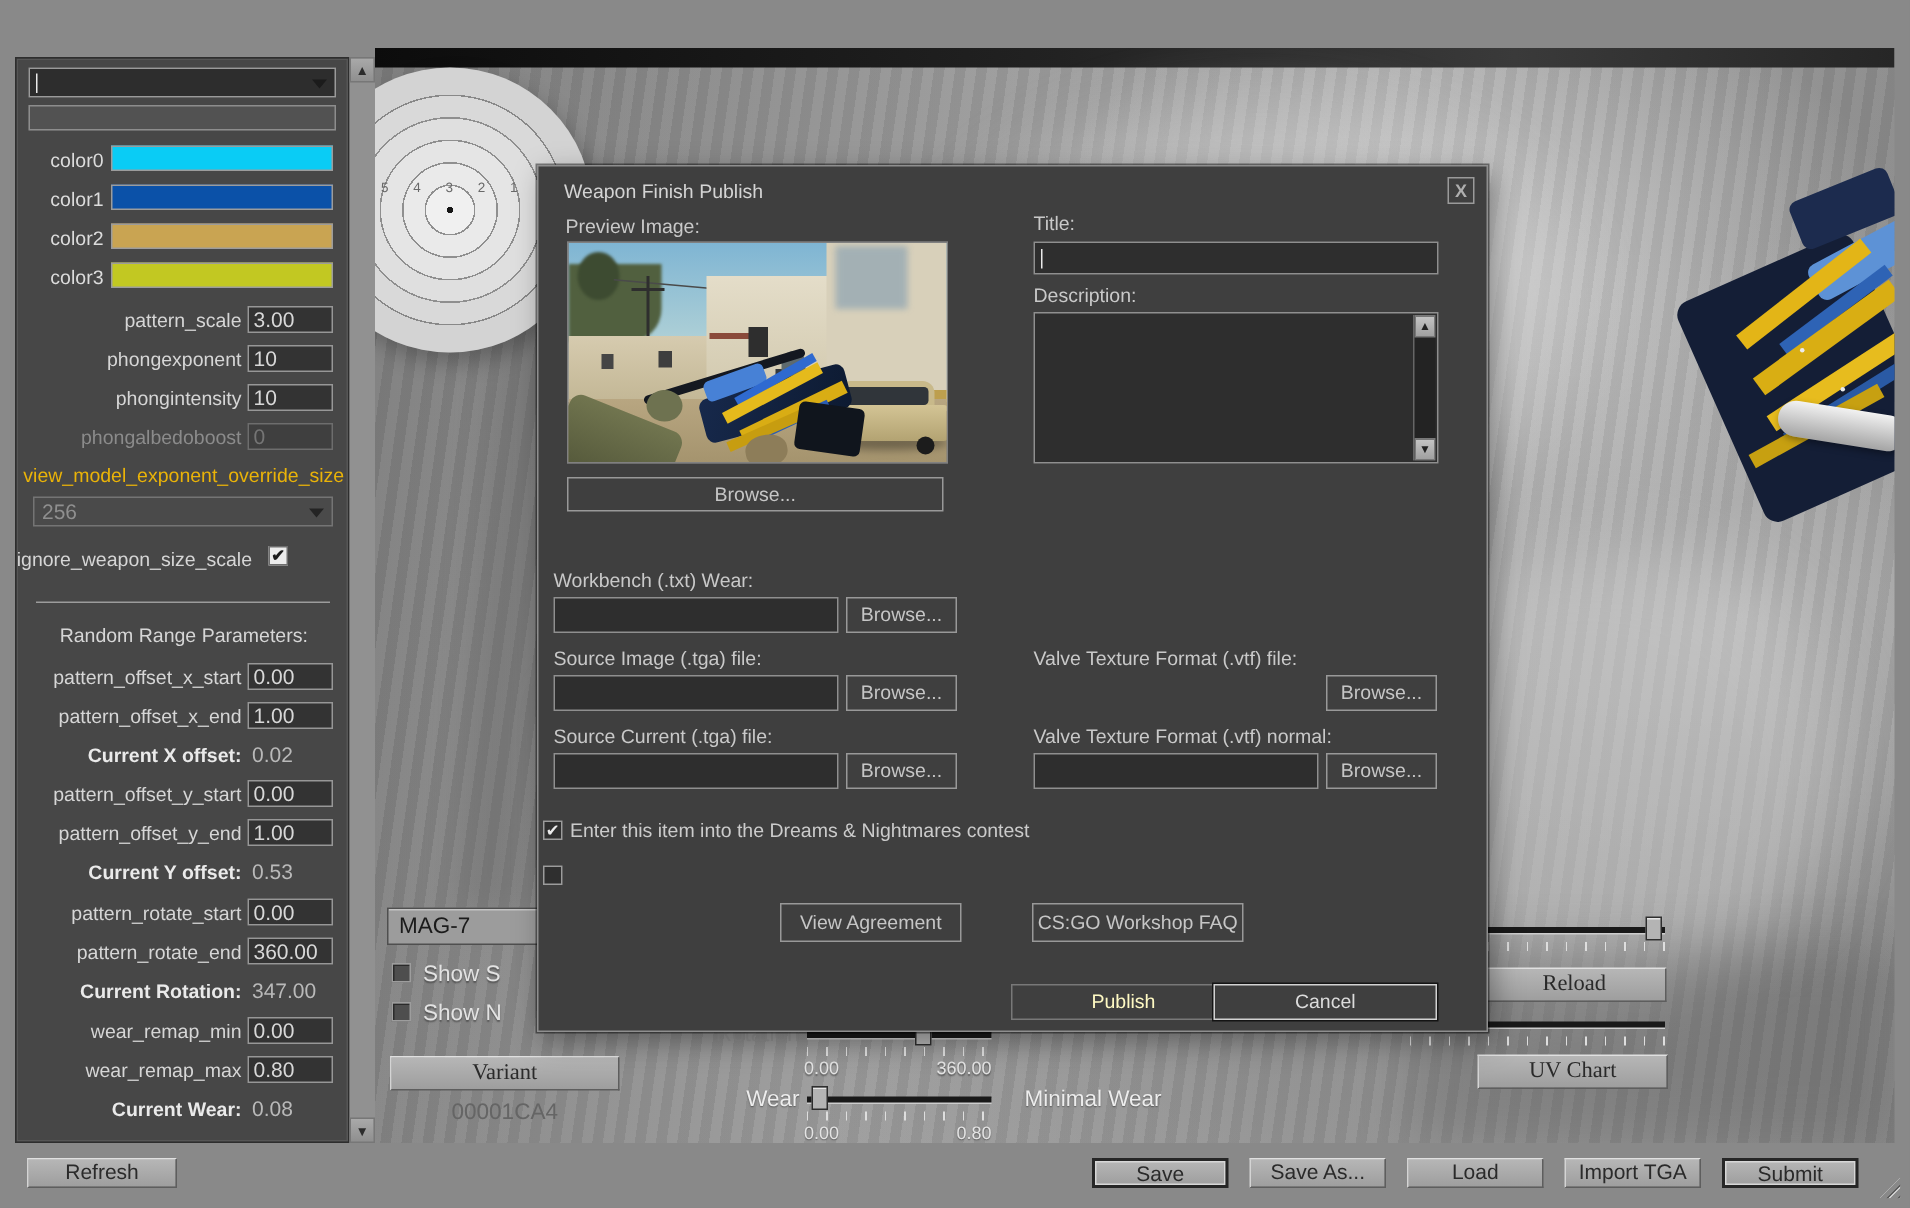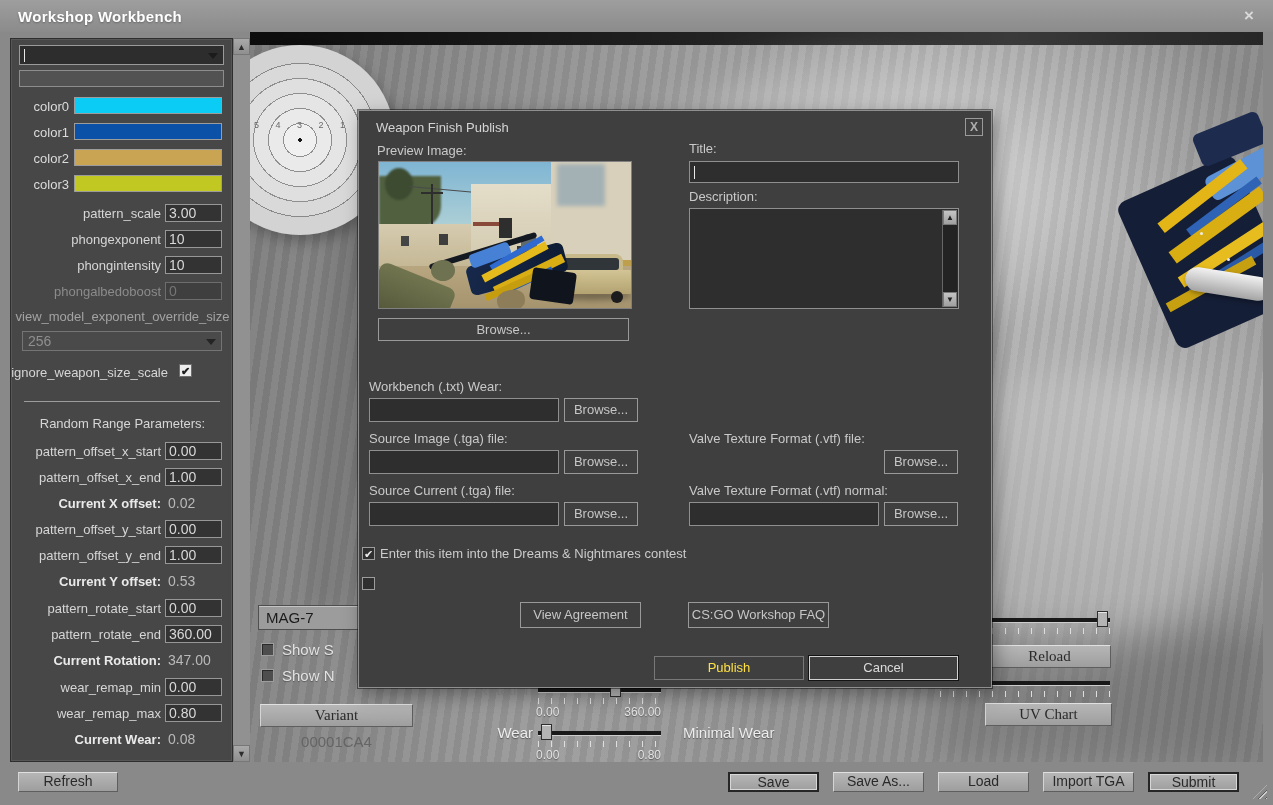--- a/index.html
+++ b/index.html
@@ -39,21 +39,21 @@
 
   .srow { position:absolute; left:0; width:223px; height:18px; }
   .slabel { position:absolute; left:0; top:2px; width:150px; text-align:right; font-size:13px; color:#d6d6d6; }
   .slabel.dis { color:#8b8b8b; }
   .slabel.bold { font-weight:bold; color:#eaeaea; }
   .sinput { position:absolute; left:154px; top:0; width:57px; height:18px; background:#333333;
     border:1px solid #979797; color:#d8d8d8; font-size:14px; padding:0 3px; line-height:16px; }
   .sinput.dis { background:#3f3f3f; border-color:#6d6d6d; color:#757575; }
   .sval { position:absolute; left:157px; top:1px; font-size:14px; color:#b9b9b9; }
 
-  .vm-label { position:absolute; left:0; top:270px; width:223px; text-align:center; font-size:13px; color:#a3a3a3; }
+  .vm-label { position:absolute; left:0; top:270px; width:223px; text-align:center; font-size:13px; color:#eab308; }
   .combo256 { position:absolute; left:11px; top:292px; width:200px; height:20px; background:#4a4a4a;
     border:1px solid #747474; color:#8f8f8f; font-size:14px; padding:1px 0 0 5px; }
   .combo256 .chev { position:absolute; right:5px; top:7px; width:0; height:0;
     border-left:5px solid transparent; border-right:5px solid transparent; border-top:6px solid #242424; }
   .wchk { position:absolute; width:13px; height:13px; background:#ececec; border:1px solid #6e6e6e;
     color:#1c1c1c; font-size:11px; line-height:12px; text-align:center; font-weight:bold; }
   .divider { position:absolute; left:13px; top:362px; width:196px; height:1px; background:#9c9c9c; }
   .rr-header { position:absolute; left:0; top:377px; width:223px; text-align:center; font-size:13px; color:#d6d6d6; }
   .refresh-btn { position:absolute; left:18px; top:772px; width:100px; height:20px; }
 
@@ -119,21 +119,21 @@
   .dialog { position:absolute; left:358px; top:110px; width:634px; height:578px; background:#3f3f3f;
     border:1px solid #8f8f8f; box-shadow:0 0 0 1px rgba(0,0,0,.45), 4px 6px 18px rgba(0,0,0,.35); z-index:60; }
   .dlg-title { position:absolute; left:17px; top:9px; font-size:13px; color:#d4d4d4; }
   .dlg-close { position:absolute; right:8px; top:7px; width:18px; height:18px; border:1px solid #9a9a9a;
     color:#aeaeae; font-size:12px; font-weight:bold; text-align:center; line-height:16px; }
   .dlabel { position:absolute; font-size:13px; color:#c9c9c9; }
   .dinput { position:absolute; background:#2e2e2e; border:1px solid #8f8f8f; color:#d8d8d8;
     font-size:13px; padding:0 4px; }
   .dbtn { position:absolute; background:#3f3f3f; border:1px solid #999; color:#c6c6c6; font-size:13px;
     text-align:center; cursor:default; }
-  .dbtn.disabled { color:#fde047; border-color:#787878; }
+  .dbtn.disabled { color:#fef9c3; border-color:#787878;margin-left:20px; }
   .dbtn.default { border:1px solid #d2d2d2; box-shadow:0 0 0 1px #141414; color:#dcdcdc; }
   .dchk { position:absolute; width:13px; height:13px; background:#2f2f2f; border:1px solid #9c9c9c;
     color:#eaeaea; font-size:11px; line-height:12px; text-align:center; }
   .dchk-label { position:absolute; font-size:13px; color:#cbcbcb; }
   .dscrollbar { position:absolute; right:1px; top:1px; bottom:1px; width:15px; background:#232323;
     border-left:1px solid #666; }
   .dsbtn { position:absolute; left:0; width:14px; height:15px; background:linear-gradient(180deg,#c4c4c4,#a0a0a0);
     border:1px solid #787878; color:#222; font-size:8px; line-height:13px; text-align:center; }
 
   
@@ -177,24 +177,20 @@
   .pv-wb2 { left:120px; top:116px; width:56px; height:6px; background:#2a5cb4; transform:rotate(-25deg); }
   .pv-bluelight { left:90px; top:86px; width:42px; height:14px; background:#4781d6; transform:rotate(-20deg); border-radius:4px; }
   .pv-pouch { left:152px; top:108px; width:44px; height:32px; background:#10151d; transform:rotate(8deg); border-radius:4px; }
   .pv-handrear { left:118px; top:128px; width:28px; height:21px; background:#8d7d59; border-radius:45%; transform:rotate(-10deg); }
 </style>
 </head>
 <body>
 
 <div id="app">
 
-  <div class="titlebar">
-    <span class="win-title">Workshop Workbench</span>
-    <span class="win-close">×</span>
-  </div>
 
   <div class="viewport">
     <div class="vp-topstrip"></div>
     <div class="hl" style="left:380px;top:40px;width:420px;height:260px;"></div>
     <div class="hl" style="left:640px;top:330px;width:340px;height:300px;"></div>
     <div class="fold" style="left:70px;top:120px;width:45px;height:460px;transform:rotate(4deg);"></div>
     <div class="fold" style="left:130px;top:430px;width:420px;height:210px;filter:blur(20px);"></div>
     <div class="fold" style="left:690px;top:600px;width:320px;height:130px;filter:blur(18px);"></div>
 
     <div class="target"></div>

